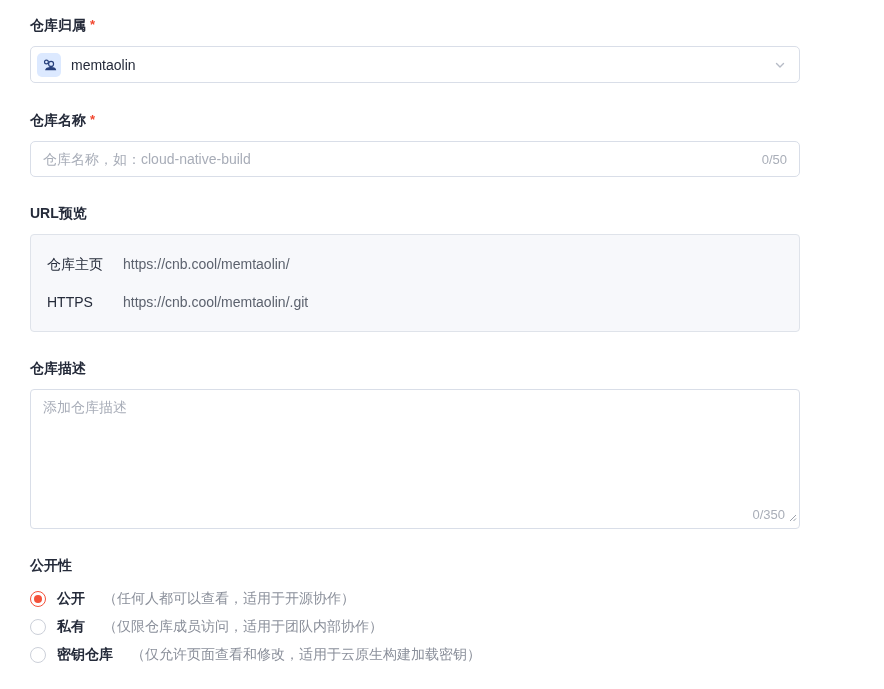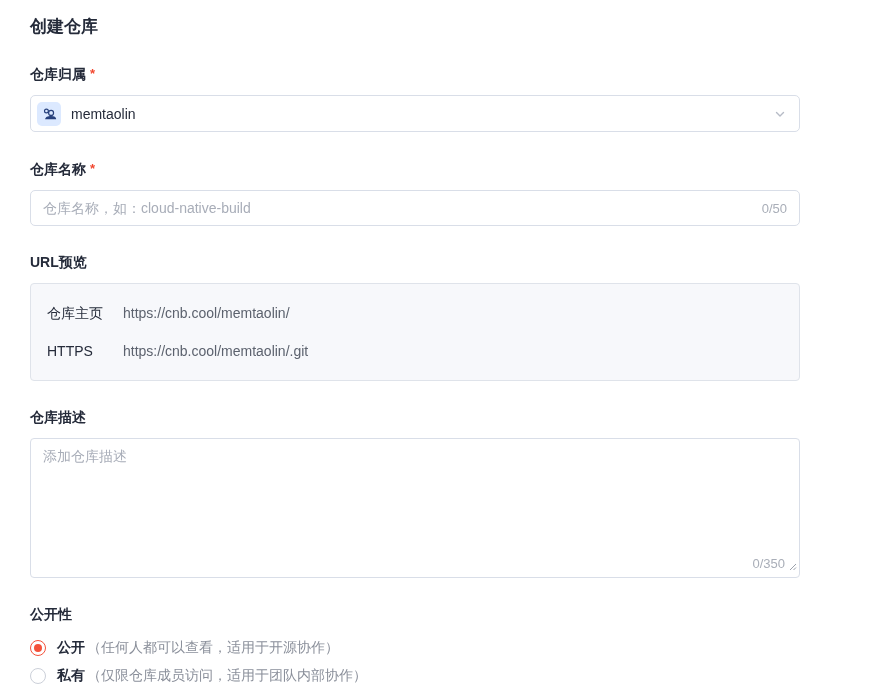--- a/index.html
+++ b/index.html
@@ -152,28 +152,27 @@
   .radio-circle.checked::after {
     content: "";
     position: absolute;
     left: 50%; top: 50%;
     width: 8px; height: 8px;
     margin: -4px 0 0 -4px;
     border-radius: 50%;
     background: #f4513a;
   }
   .radio-name { font-size: 14px; font-weight: 700; color: #252b3a; margin-right: 2px; }
-  .radio-desc { font-size: 14px; color: #8a8f9a; }
+  .radio-desc { font-size: 14px; color: #8a8f9a; margin-left: 16px; }
 </style>
 </head>
 <body>
 
 <div class="page">
 
-  <h1 class="page-title">创建仓库</h1>
 
   <div class="section form-width">
     <div class="field-label">
       <span>仓库归属</span><span class="required-mark">*</span>
     </div>
     <div class="select-box">
       <span class="owner-icon">
         <svg width="16" height="16" viewBox="0 0 20 20" fill="none">
           <circle cx="6.8" cy="6.2" r="2.4" stroke="#27407c" stroke-width="1.5"></circle>
           <circle cx="12.6" cy="8.6" r="3.1" stroke="#27407c" stroke-width="1.5"></circle>

